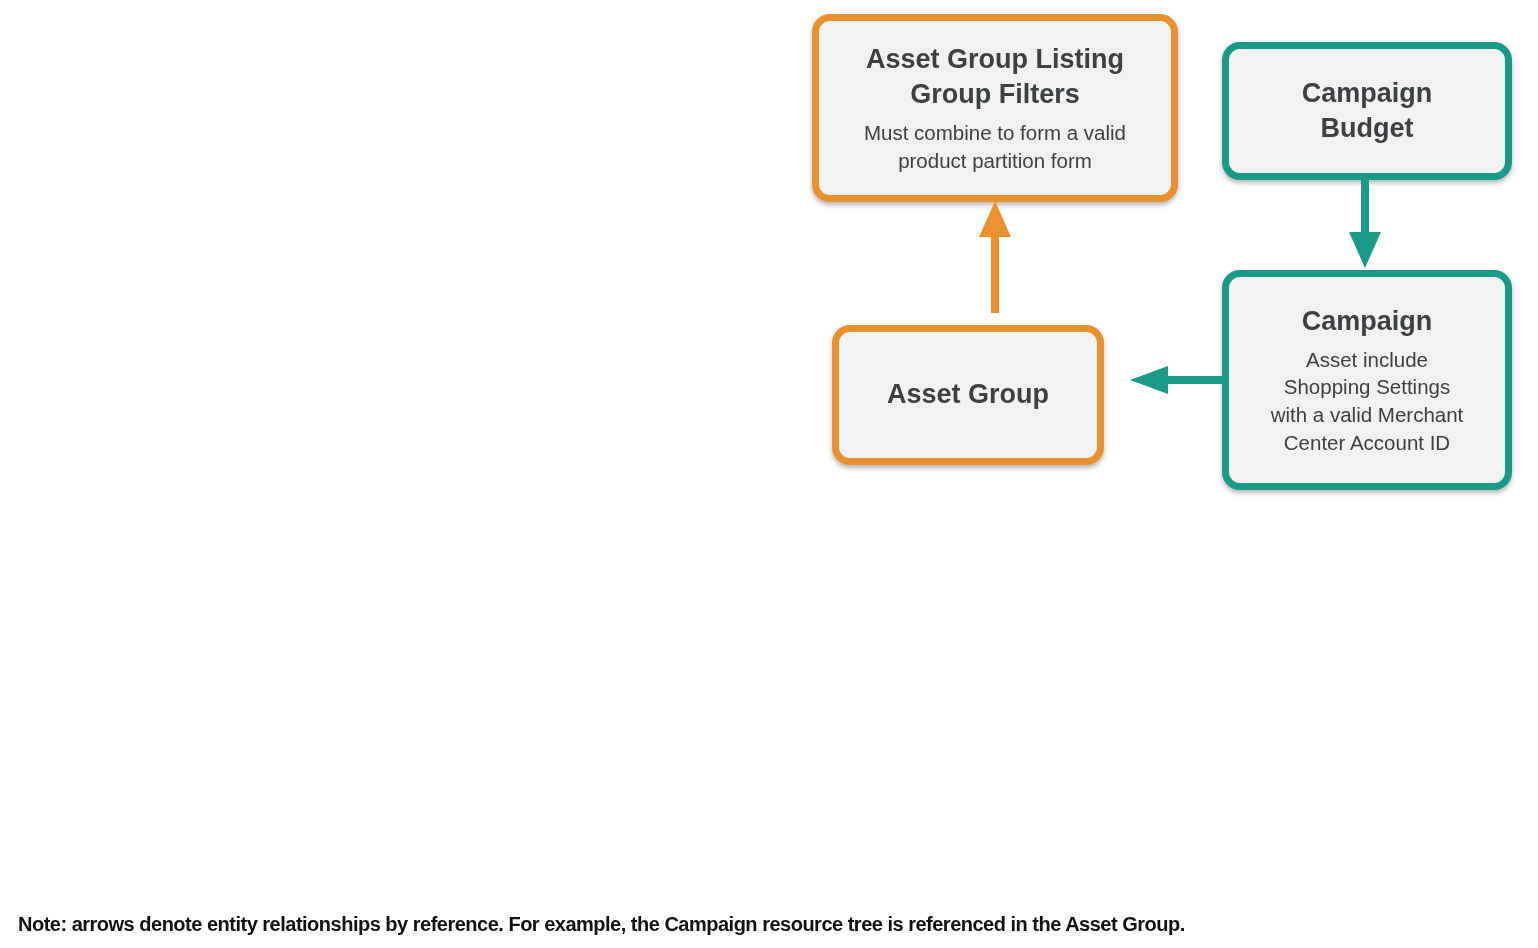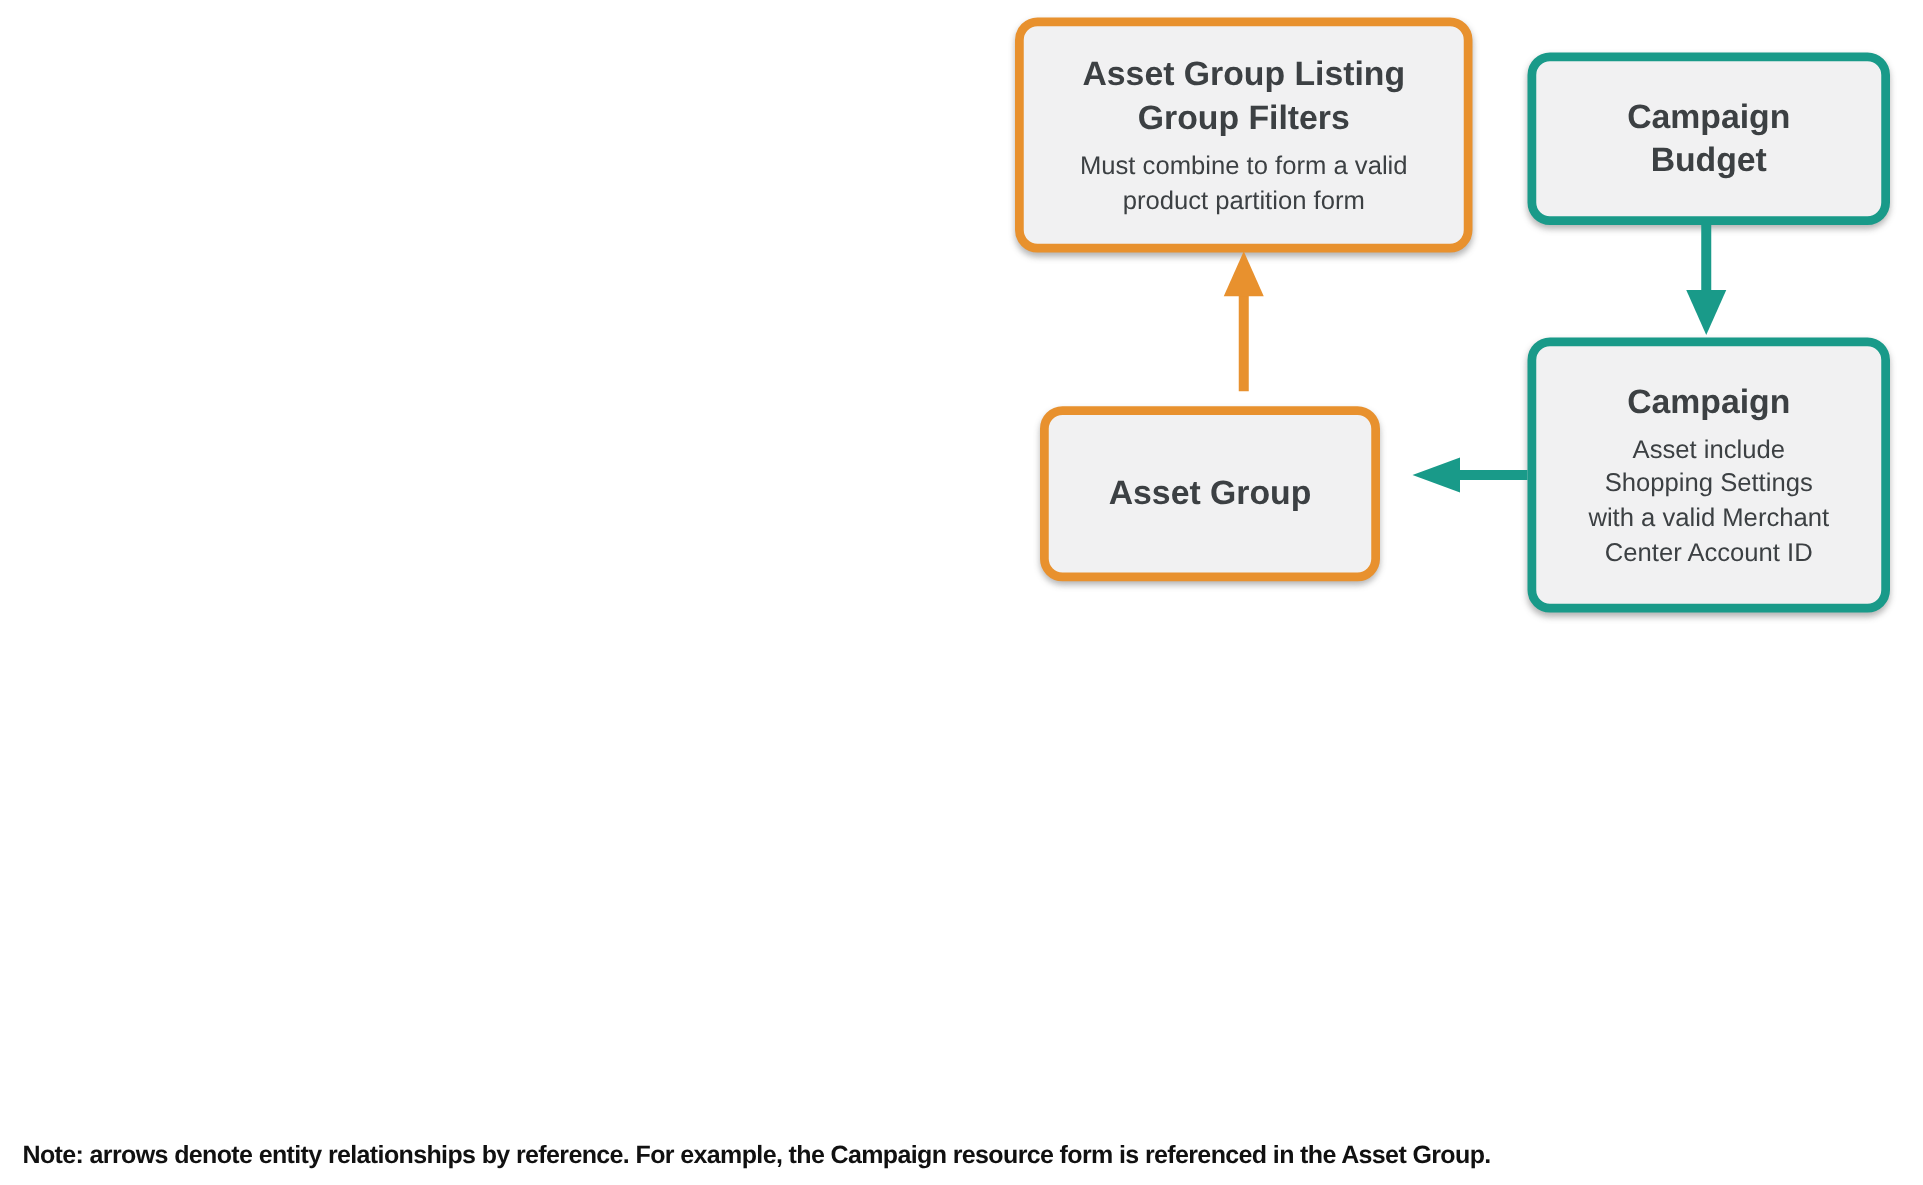--- a/index.html
+++ b/index.html
@@ -120,15 +120,15 @@
 
   <div class="shaft" id="edge-up-shaft"></div>
   <div class="head" id="edge-up-head"></div>
 
   <div class="shaft" id="edge-down-shaft"></div>
   <div class="head" id="edge-down-head"></div>
 
   <div class="shaft" id="edge-left-shaft"></div>
   <div class="head" id="edge-left-head"></div>
 
-  <div class="note">Note: arrows denote entity relationships by reference. For example, the Campaign resource form is referenced in the Asset Group.</div>
+  <div class="note">Note: arrows denote entity relationships by reference. For example, the Campaign resource tree is referenced in the Asset Group.</div>
 
 </div>
 
 </body></html>

